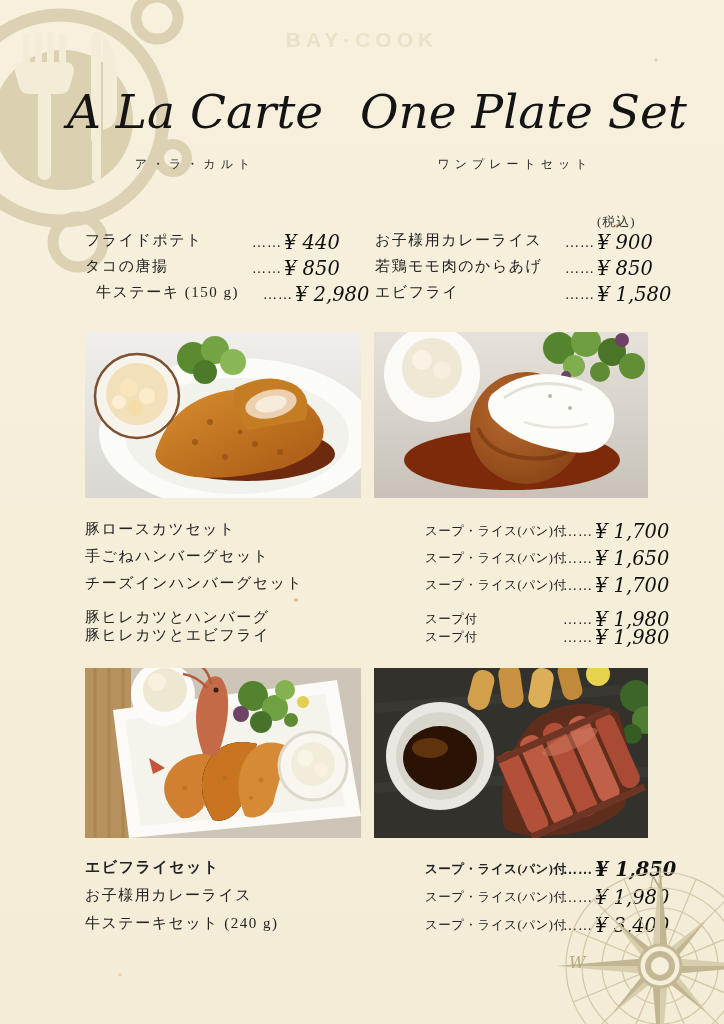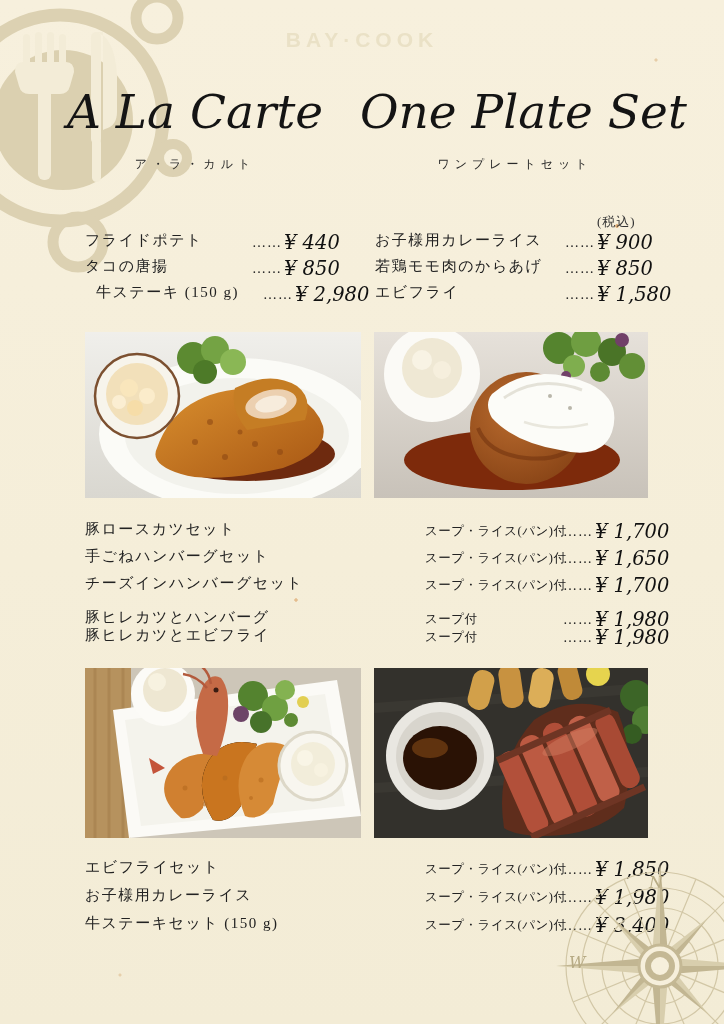--- a/index.html
+++ b/index.html
@@ -287,32 +287,32 @@
         <rect x="158" y="56" width="22" height="96" rx="10" fill="#bc5a42"></rect>
         <rect x="184" y="54" width="22" height="100" rx="10" fill="#b04e38"></rect>
         <rect x="210" y="58" width="22" height="92" rx="10" fill="#c06048"></rect>
         <rect x="236" y="66" width="20" height="80" rx="10" fill="#a84a34"></rect>
         <path d="M132,66 h124 M132,150 h124" stroke="#6e3524" stroke-width="7" fill="none"></path>
       </g>
       <ellipse cx="196" cy="74" rx="30" ry="8" fill="#cf7a5e" opacity=".5" transform="rotate(-24 196 74)"></ellipse>
     </g>
   </svg>
 
-  <div class="row" style="left:85px;top:858px;width:580px;">
+  <div class="row" style="left:85px;top:858px;width:580px;font-weight:bold;">
     <span class="name jp">エビフライセット</span>
     <span class="note jp">スープ・ライス(パン)付</span>
     <span class="pricewrap" style="left:478px;"><span class="leader">……</span><span class="price">¥ 1,850</span></span>
   </div>
   <div class="row" style="left:85px;top:886px;width:580px;">
     <span class="name jp">お子様用カレーライス</span>
     <span class="note jp">スープ・ライス(パン)付</span>
     <span class="pricewrap" style="left:478px;"><span class="leader">……</span><span class="price">¥ 1,980</span></span>
   </div>
   <div class="row" style="left:85px;top:914px;width:580px;">
-    <span class="name jp">牛ステーキセット (150 g)</span>
+    <span class="name jp">牛ステーキセット (240 g)</span>
     <span class="note jp">スープ・ライス(パン)付</span>
     <span class="pricewrap" style="left:478px;"><span class="leader">……</span><span class="price">¥ 3,400</span></span>
   </div>
 
   <svg class="abs" style="left:545px;top:848px;" width="230" height="230" viewBox="0 0 230 230">
     <g stroke="#d2c7a6" stroke-width="1.2" fill="none">
       <circle cx="115" cy="118" r="38"></circle>
         <circle cx="115" cy="118" r="58"></circle>
       <circle cx="115" cy="118" r="78"></circle>
         <circle cx="115" cy="118" r="94"></circle>

